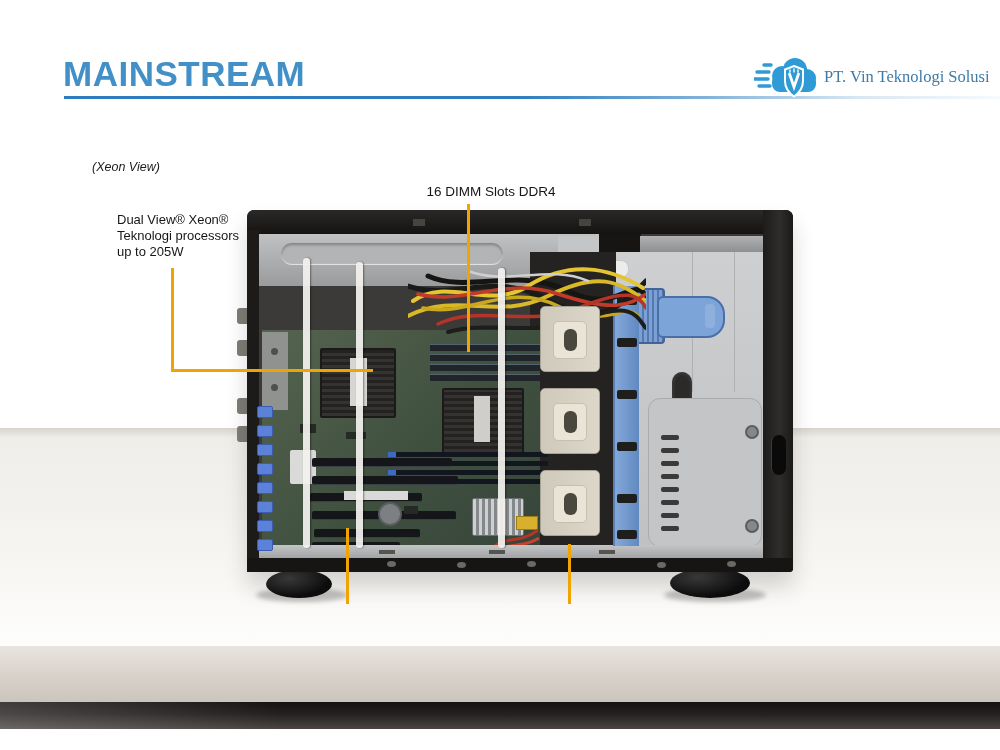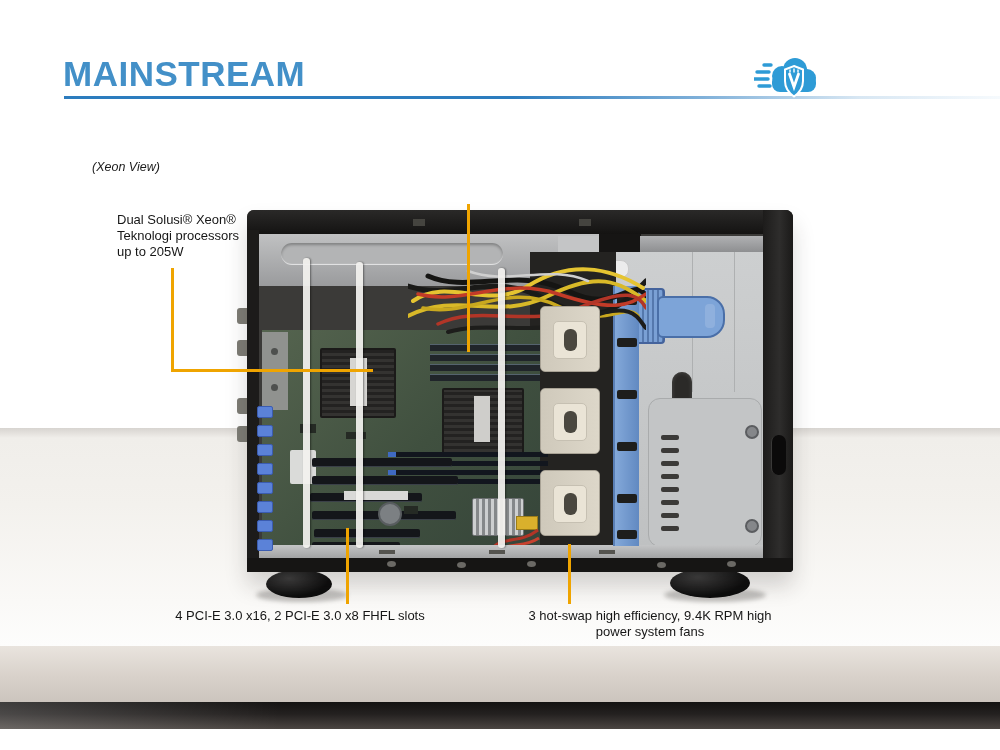--- a/index.html
+++ b/index.html
@@ -72,33 +72,30 @@
       <rect x="18" y="21" width="44" height="18" rx="8"></rect>
     </g>
     <path d="M40 13 L49 16.5 V28 C49 35.5 45 40 40 43.5 C35 40 31 35.5 31 28 V16.5 Z" fill="#2E9BD6" stroke="#ffffff" stroke-width="2"></path>
     <path d="M35.5 21 L40 34 L44.5 21" stroke="#ffffff" stroke-width="2.8" fill="none" stroke-linecap="round"></path>
     <g stroke="#ffffff" stroke-width="1.4">
       <line x1="36" y1="16.5" x2="36" y2="19.5"></line>
         <line x1="40" y1="15.5" x2="40" y2="19.5"></line>
         <line x1="44" y1="16.5" x2="44" y2="19.5"></line>
     </g>
   </svg>
+  <div class="abs logo-text">PT. Vin Teknologi Solusi</div>
 
   <div class="abs side-view">(Xeon View)</div>
 
   <div class="abs callout" style="left:117px;top:212px;">
-    <div>Dual Solusi® Xeon®</div>
+    <div>Dual View® Xeon®</div>
     <div>Teknologi processors</div>
     <div>up to 205W</div>
   </div>
-  <div class="abs callout" style="left:128px;top:608px;width:344px;text-align:center;">4 PCI-E 3.0 x16, 2 PCI-E 3.0 x8 FHFL slots</div>
-  <div class="abs callout" style="left:518px;top:608px;width:264px;text-align:center;">
-    <div>3 hot-swap high efficiency, 9.4K RPM high</div>
-    <div>power system fans</div>
-  </div>
+  <div class="abs callout" style="left:381px;top:184px;width:220px;text-align:center;font-size:13.5px;">16 DIMM Slots DDR4</div>
 
   <div class="abs leader" style="left:171px;top:268px;width:3px;height:104px;"></div>
   <div class="abs leader" style="left:171px;top:369px;width:202px;height:3px;"></div>
   <div class="abs leader" style="left:467px;top:204px;width:3px;height:148px;"></div>
   <div class="abs leader" style="left:346px;top:528px;width:3px;height:76px;"></div>
   <div class="abs leader" style="left:568px;top:544px;width:3px;height:60px;"></div>
 
   <div class="abs foot-shadow" style="left:256px;top:588px;width:92px;height:14px;"></div>
   <div class="abs foot-shadow" style="left:664px;top:588px;width:102px;height:14px;"></div>
   <div class="abs foot" style="left:266px;top:570px;width:66px;height:28px;"></div>

